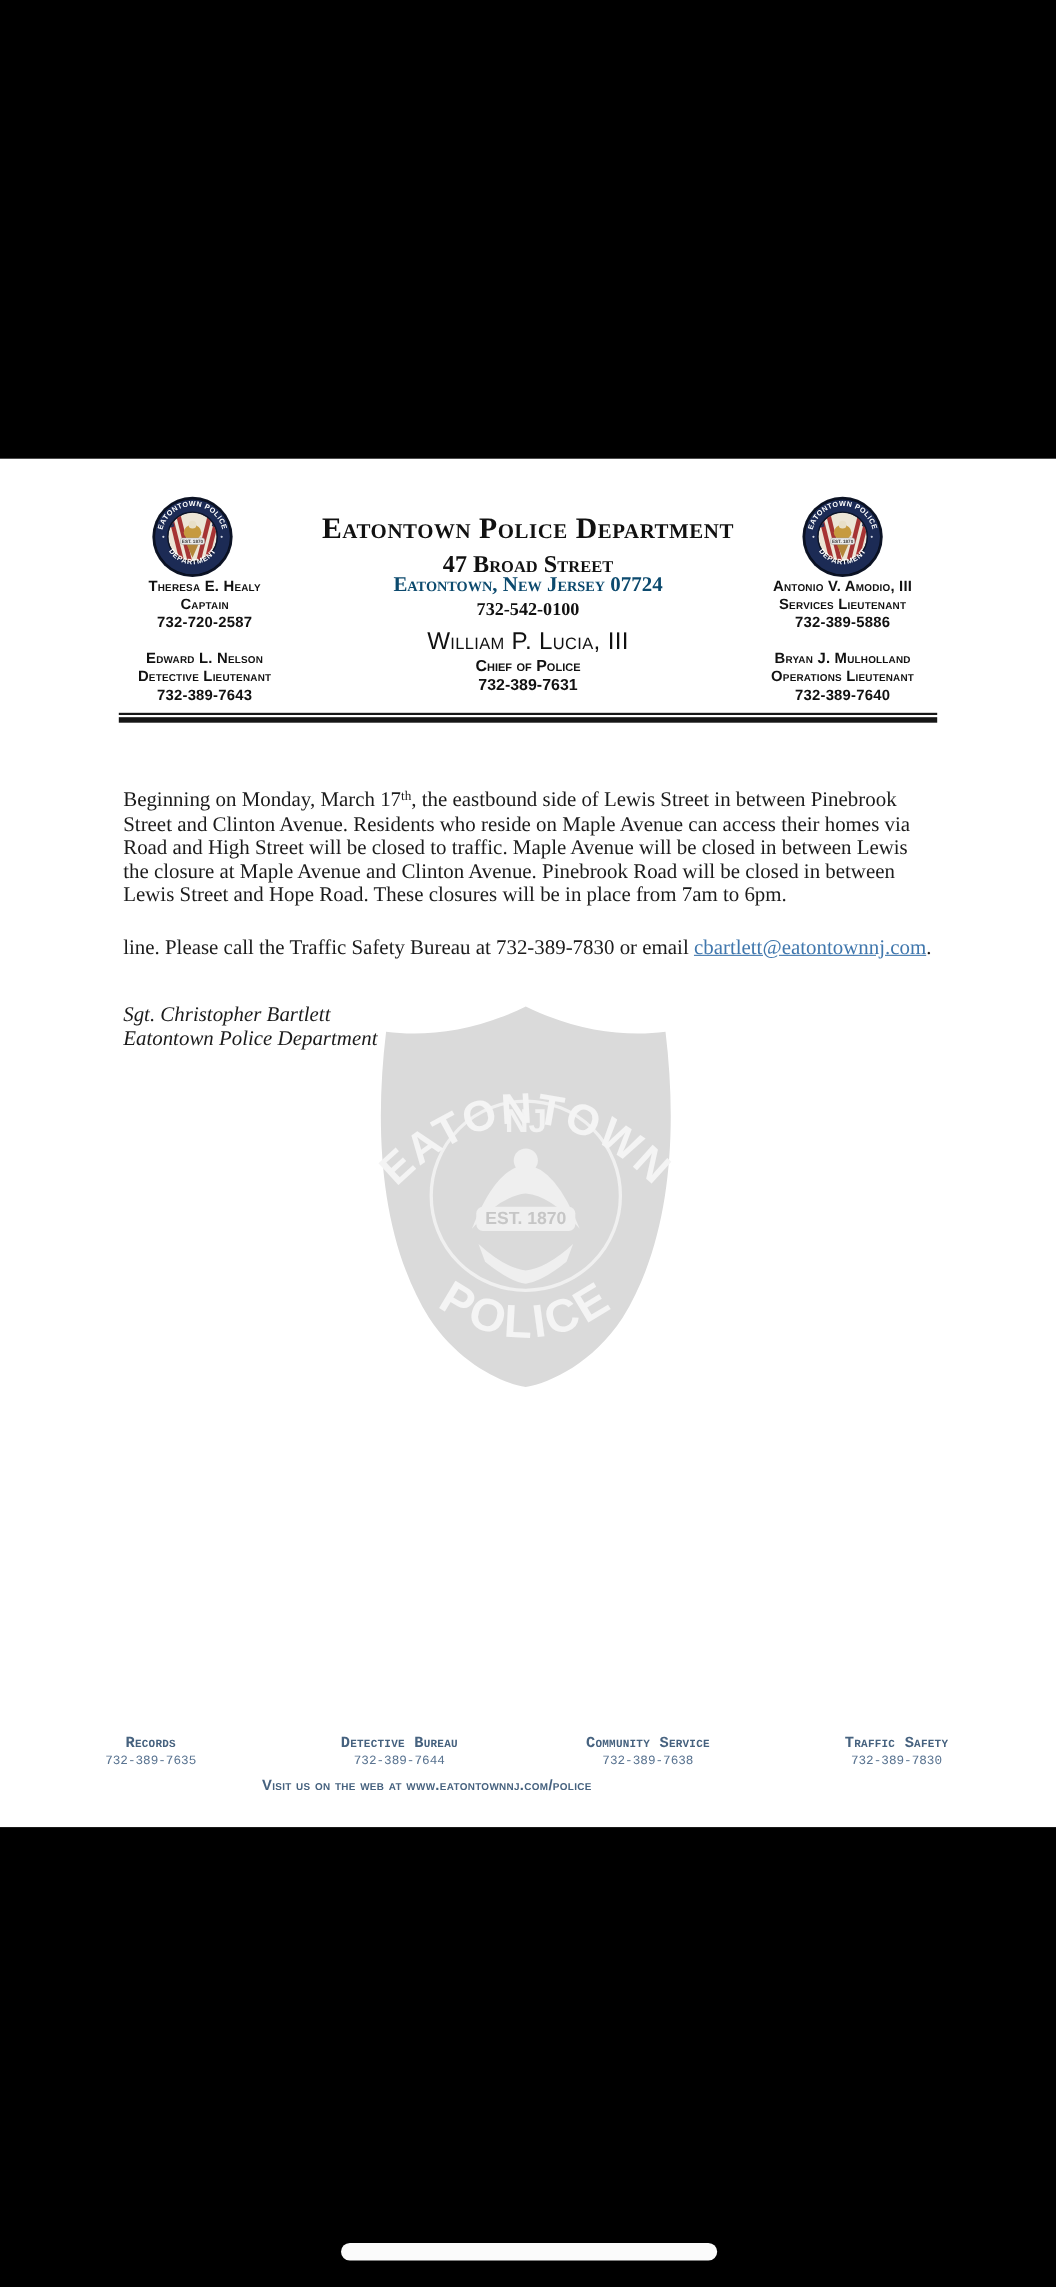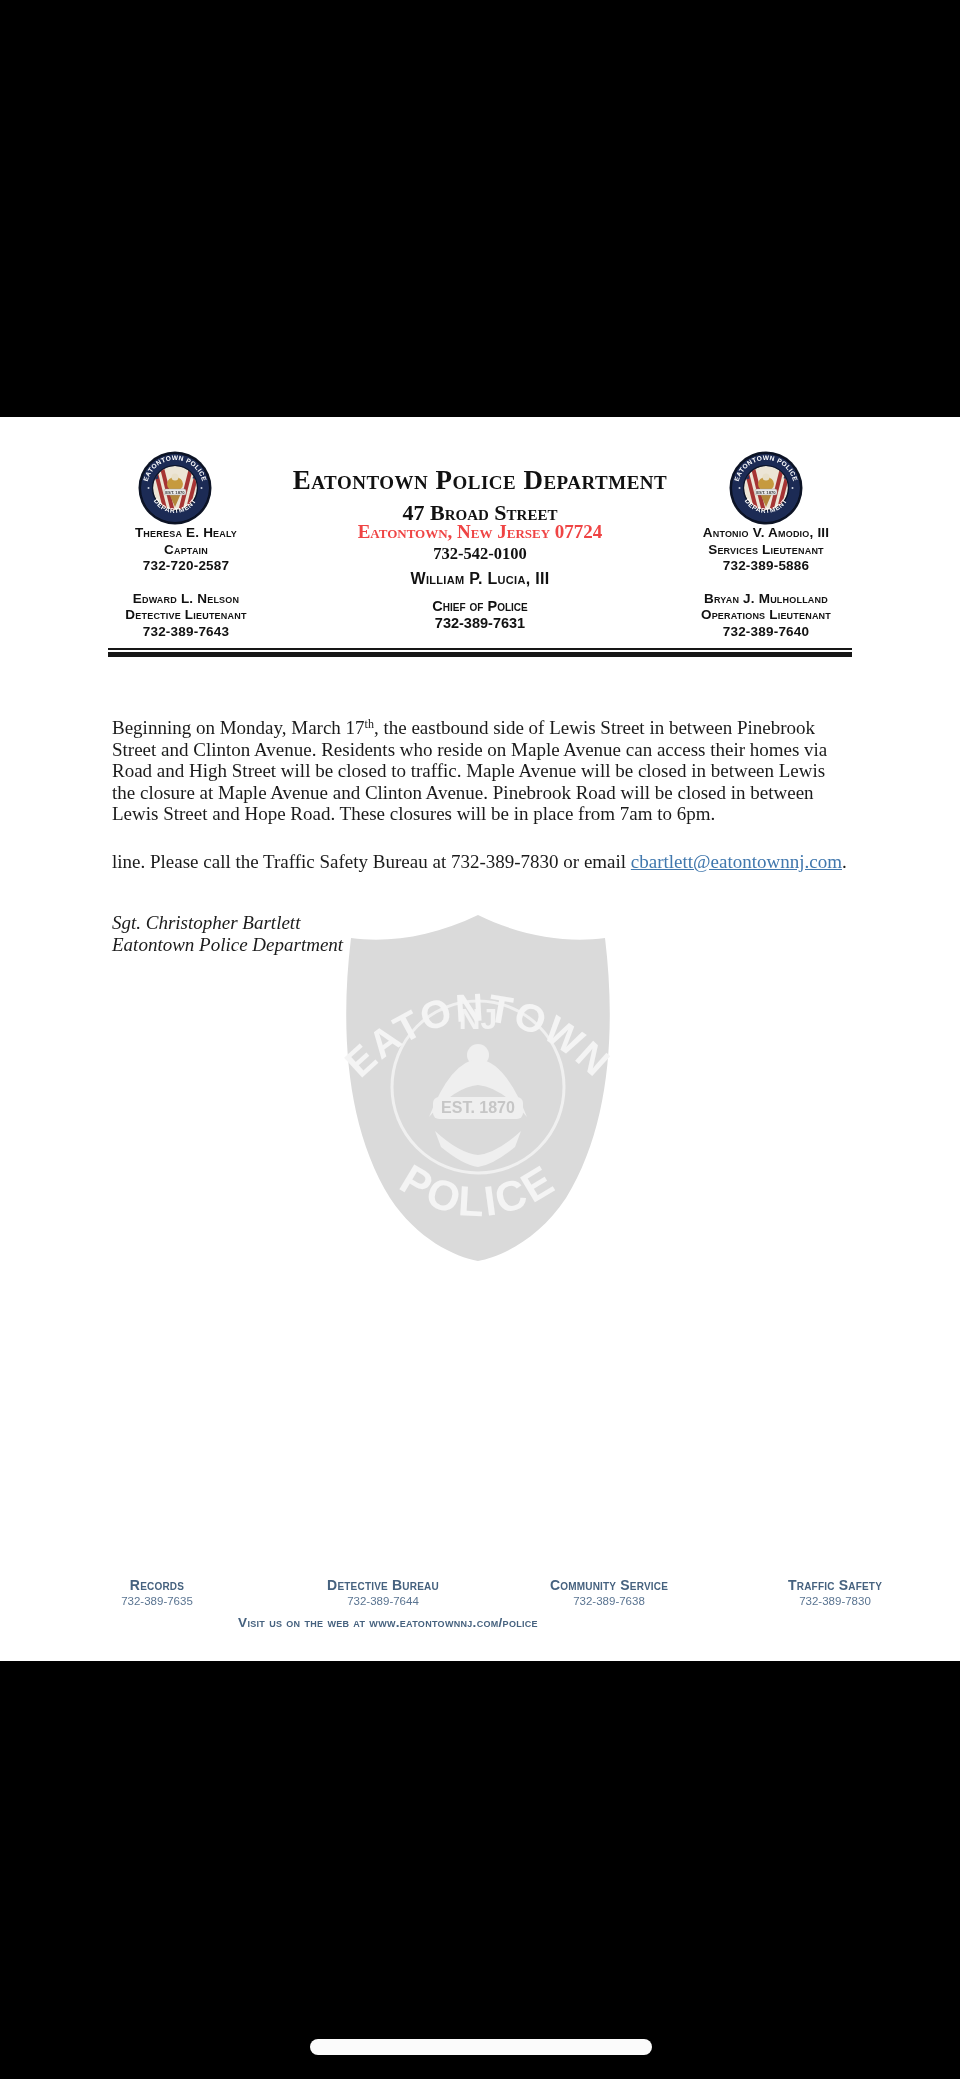--- a/index.html
+++ b/index.html
@@ -8,23 +8,23 @@
     font-family:"Liberation Serif", serif;
   }
   .page{
     position:absolute;left:0;top:417px;width:960px;height:1244px;background:#ffffff;
     color:#151515;
   }
   
   .hc{position:absolute;left:0;width:960px;text-align:center;white-space:nowrap;}
   .agency{top:48px;font-size:27px;font-weight:bold;font-variant:small-caps;letter-spacing:.5px;color:#111;}
   .addr1{top:83px;font-size:22px;font-weight:bold;font-variant:small-caps;color:#111;}
-  .addr2{top:104px;font-size:19px;font-weight:bold;font-variant:small-caps;color:#ef4444;}
+  .addr2{top:104px;font-size:19px;font-weight:bold;font-variant:small-caps;color:#0c4a6e;}
   .mainphone{top:127px;font-size:16.5px;font-weight:bold;color:#111;}
-  .chief-name{top:153px;font-size:16px;font-weight:bold;font-variant:small-caps;font-family:"Liberation Sans",sans-serif;letter-spacing:.3px;color:#111;}
+  .chief-name{top:153px;font-size:22px;font-weight:normal;font-variant:small-caps;font-family:"Liberation Sans",sans-serif;letter-spacing:.3px;color:#111;}
   .chief-title{top:181px;font-size:14.5px;font-weight:bold;font-variant:small-caps;font-family:"Liberation Sans",sans-serif;color:#111;}
   .chief-phone{top:198px;font-size:14.5px;font-weight:bold;font-family:"Liberation Sans",sans-serif;color:#111;}
   
   .ocol{
     position:absolute;top:108px;width:190px;text-align:center;
     font-family:"Liberation Sans",sans-serif;font-weight:bold;color:#111;
     font-size:13.5px;line-height:16.5px;font-variant:small-caps;letter-spacing:.2px;
   }
   .ocol .phone{font-variant:normal;}
   .ocol-left{left:91px;}
@@ -42,22 +42,22 @@
   
   .body-text{position:absolute;left:112px;top:300px;width:790px;font-size:19px;line-height:21.6px;color:#1b1b1b;}
   .body-text .bl{white-space:nowrap;}
   .para2{margin-top:26px;}
   sup{font-size:12px;line-height:0;vertical-align:6px;}
   .email-link{color:#4077ad;text-decoration:underline;cursor:pointer;}
   .signature{margin-top:39px;line-height:22px;font-style:italic;}
   
   .watermark{position:absolute;left:333px;top:492px;width:290px;height:356px;opacity:1;}
   
-  .footer{position:absolute;left:44px;top:1160px;width:904px;display:flex;
-    font-family:Liberation Sans, sans-serif;justify-content:space-between;}
+  .footer{position:absolute;left:24px;top:1160px;width:904px;display:flex;
+    font-family:Liberation Mono, monospace;justify-content:space-between;}
   .fcol{flex:1;text-align:center;}
   .fname{font-size:14px;font-weight:bold;font-variant:small-caps;color:#46627f;letter-spacing:.2px;}
   .fphone{font-size:11.5px;color:#5a7491;margin-top:2px;}
   .webline{
     position:absolute;left:0;top:1198px;width:776px;text-align:center;
     font-family:"Liberation Sans",sans-serif;font-size:13.5px;font-weight:bold;
     font-variant:small-caps;color:#46627f;letter-spacing:.3px;
   }
   
   .home-indicator{

